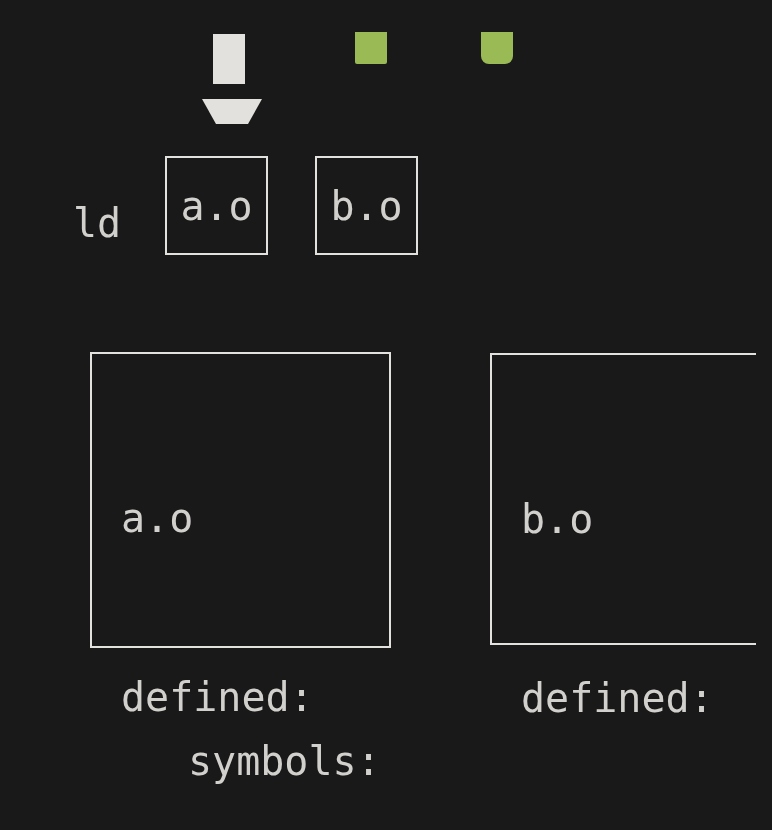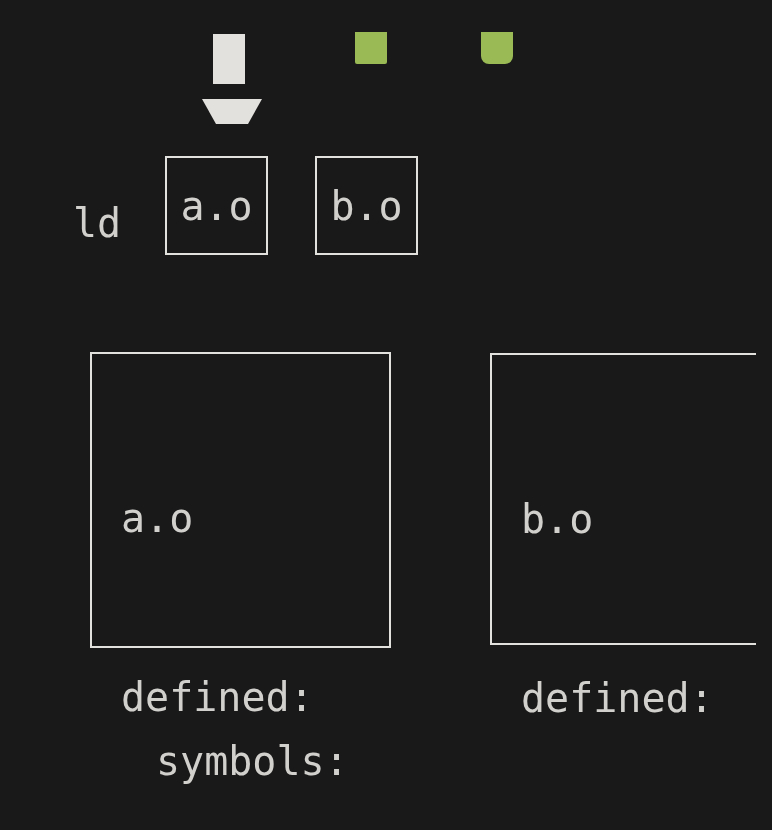--- a/index.html
+++ b/index.html
@@ -65,21 +65,21 @@
     border: 2.5px solid var(--outline);
     padding: 26px 6px 0 13px;
     line-height: 49px;
     white-space: pre;
   }
   .sym-box.a { left: 58px;  top: 320px; width: 301px; height: 296px; }
   .sym-box.b { left: 458px; top: 321px; width: 301px; height: 292px; }
 
   .symbols-caption {
     position: absolute;
-    left: 108px; top: 690px;
+    left: 140px; top: 690px;
     line-height: 1.164;
   }
 </style>
 </head>
 <body>
 
 <div class="canvas">
 
   <span class="green-frag f1"></span>
   <span class="green-frag f2"></span>

